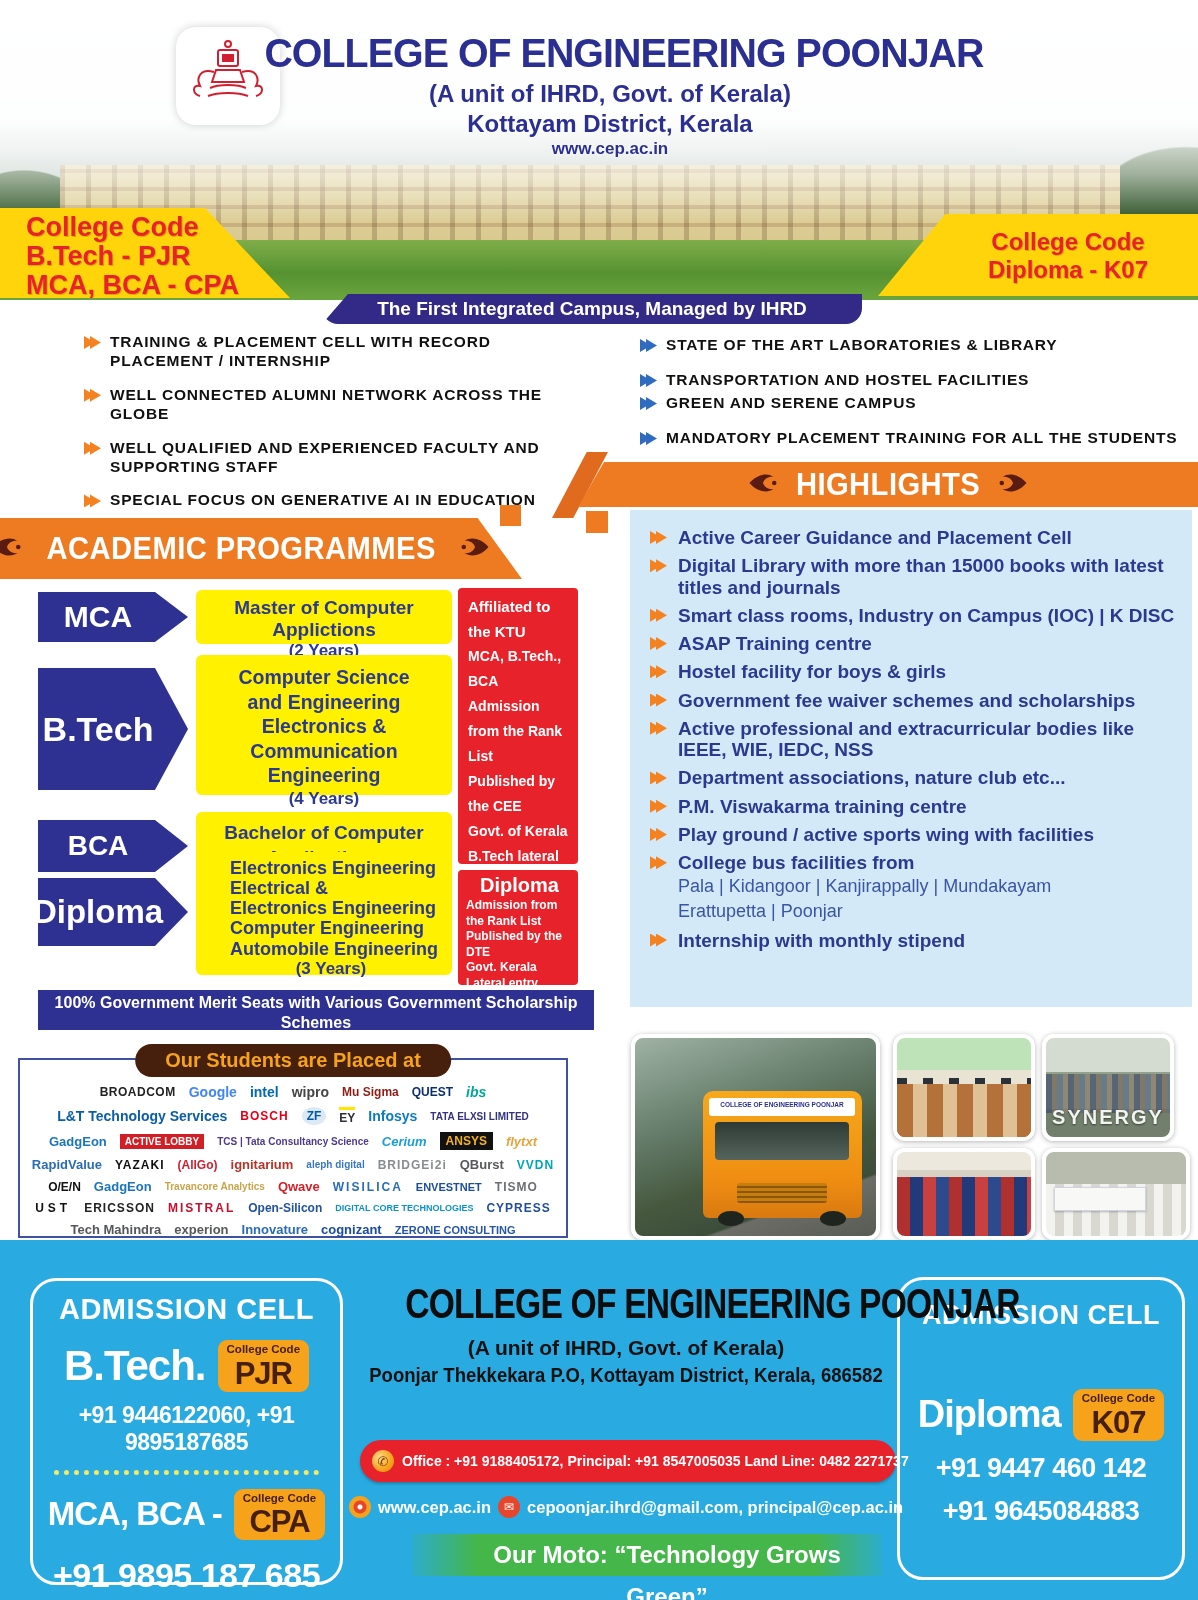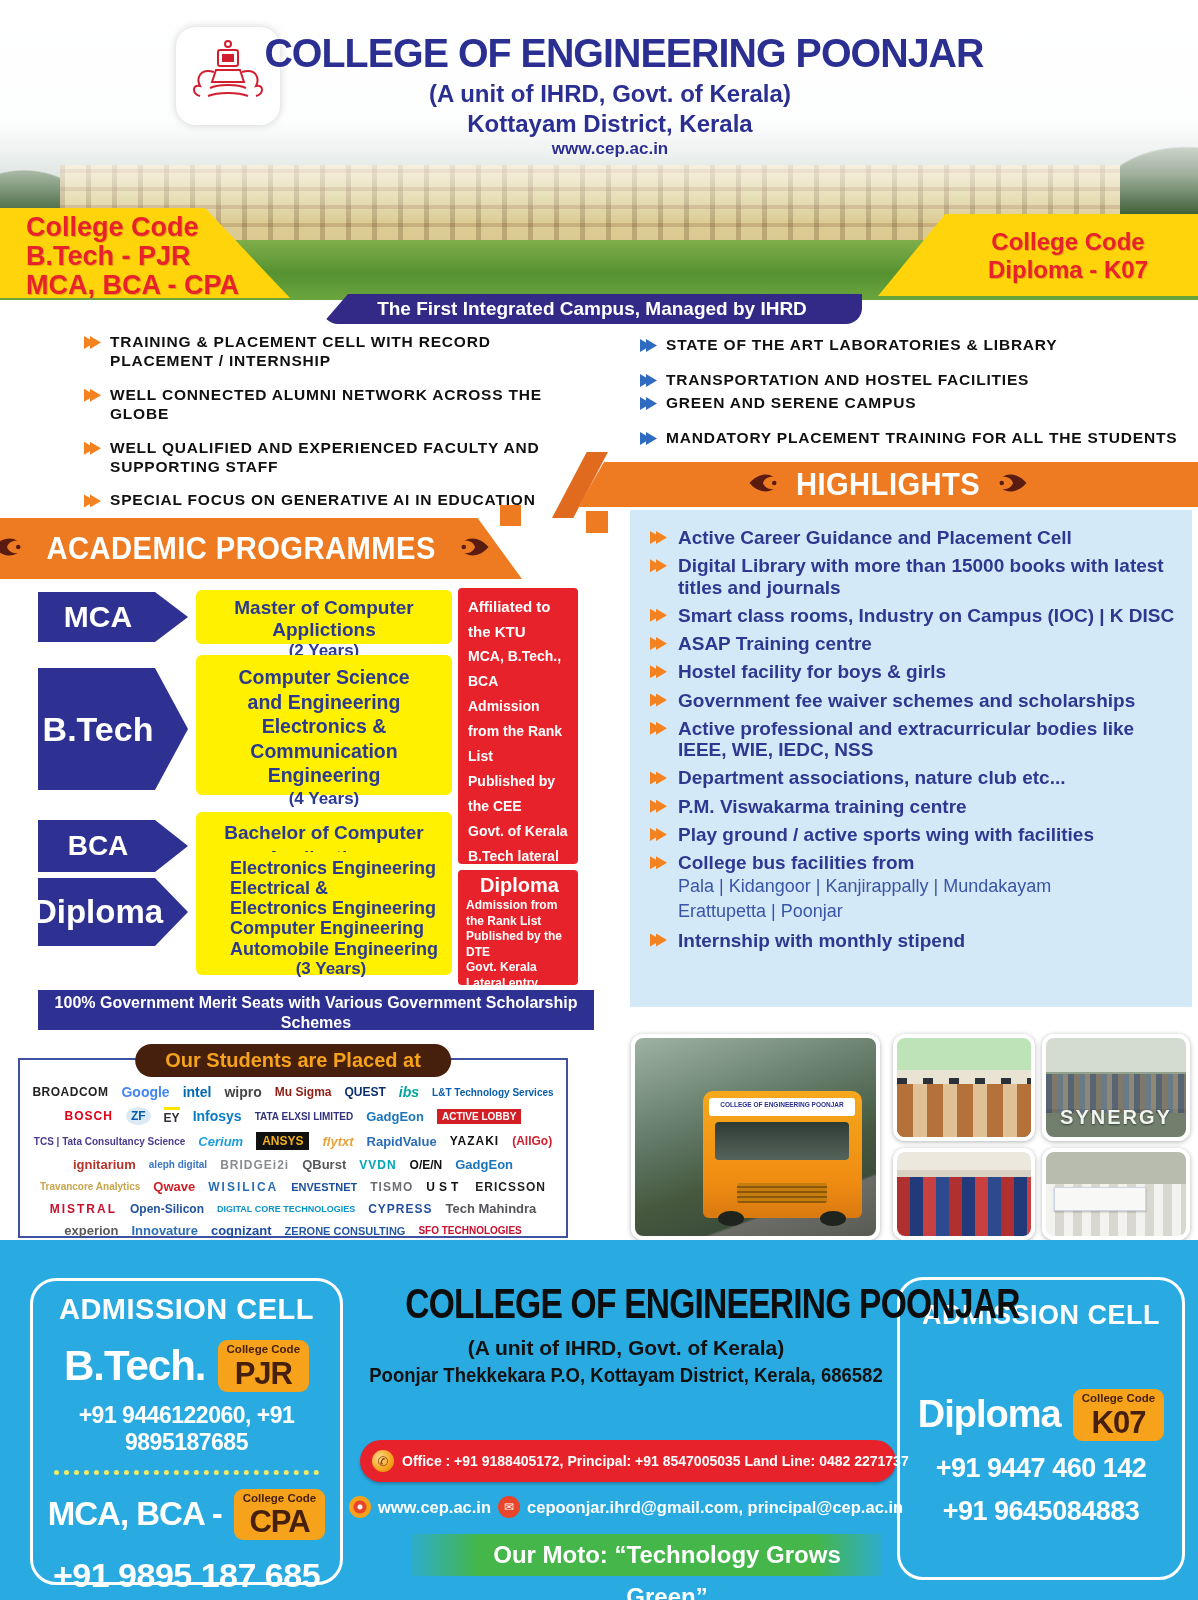--- a/index.html
+++ b/index.html
@@ -128,21 +128,21 @@
     color:#2b2f92;font-weight:bold;font-size:6.5px;text-align:center;line-height:2;overflow:hidden;white-space:nowrap;}
   .bus-glass{position:absolute;left:8%;top:24%;width:84%;height:30%;background:linear-gradient(180deg,#2e3b34,#55645c);border-radius:4px;}
   .bus-grill{position:absolute;left:22%;bottom:12%;width:56%;height:16%;background:repeating-linear-gradient(0deg,#8c5708 0 2px,#c57d0e 2px 5px);border-radius:3px;}
   .bus-wheel{position:absolute;bottom:-6%;width:16%;height:12%;background:#20241f;border-radius:50%;}
   .p-lab{left:893px;top:1034px;width:142px;height:107px;
     background:linear-gradient(180deg,#bfe3b8 0 32%,#e9e3d3 32% 46%,#caa96f 46% 100%),#caa96f;}
   .lab-desks{position:absolute;left:0;bottom:0;width:100%;height:54%;
     background:repeating-linear-gradient(90deg,#b4713a 0 16px,#e0c196 16px 30px),linear-gradient(#c98f4f,#a76a33);}
   .lab-monitors{position:absolute;left:0;top:40%;width:100%;height:14%;
     background:repeating-linear-gradient(90deg,#2c3138 0 10px,transparent 10px 26px);}
-  .p-syn{left:1042px;top:1034px;width:148px;height:107px;
+  .p-syn{left:1042px;top:1034px;width:132px;height:107px;
     background:linear-gradient(180deg,#d4dbd1 0 34%,#93a28c 34% 72%,#717f6c 72% 100%);}
   .syn-crowd{position:absolute;left:0;top:36%;width:100%;height:40%;
     background:repeating-linear-gradient(90deg,#44506b 0 6px,#7a6a5c 6px 11px,#5c6e86 11px 17px,#8d7f6e 17px 22px);opacity:.75;}
   .syn-text{position:absolute;left:0;bottom:8%;width:100%;text-align:center;color:#f2f4ef;
     font-weight:bold;font-size:20px;letter-spacing:2px;text-shadow:0 1px 2px rgba(0,0,0,.5);}
   .p-grad{left:893px;top:1148px;width:142px;height:92px;
     background:linear-gradient(180deg,#ece8de 0 22%,#d8d2c4 22% 30%,transparent 30%),
       repeating-linear-gradient(90deg,#b03030 0 13px,#223a7a 13px 26px,#c84040 26px 39px,#2d4a8f 39px 52px);}
   .p-rally{left:1042px;top:1148px;width:148px;height:92px;
     background:linear-gradient(180deg,#b8bcae 0 38%,transparent 38%),
@@ -423,21 +423,21 @@
   <div class="placed-panel">
     <div class="logos">
 
     <span class="logo" style="color:#222;letter-spacing:.5px">BROADCOM</span>
         <span class="logo" style="color:#4285f4;font-size:14px">Google</span>
         <span class="logo" style="color:#0068b5;font-size:14px">intel</span>
         <span class="logo" style="color:#464646;font-size:14px">wipro</span>
         <span class="logo" style="color:#8f1d14">Mu Sigma</span>
         <span class="logo" style="color:#0b2e6f">QUEST</span>
         <span class="logo" style="color:#00a79d;font-style:italic;font-size:14px">ibs</span>
-        <span class="logo" style="color:#0a5ea8;font-size:10px">L&amp;T Technology Services</span>
+        <span class="logo" style="color:#0a5ea8;font-size:14px">L&amp;T Technology Services</span>
         <span class="logo" style="color:#e30016;letter-spacing:1px">BOSCH</span>
         <span class="logo" style="color:#005ba8;background:#dce9f5;border-radius:50%;padding:2px 5px">ZF</span>
         <span class="logo" style="color:#2e2e38;border-top:3px solid #ffe600;padding-top:1px">EY</span>
         <span class="logo" style="color:#0a7cc4;font-size:14px">Infosys</span>
         <span class="logo" style="color:#32327d;font-size:10px">TATA ELXSI LIMITED</span>
         <span class="logo" style="color:#1b75bb;font-size:13px">GadgEon</span>
         <span class="logo" style="background:#d21f26;color:#fff;padding:2px 5px;font-size:10px">ACTIVE LOBBY</span>
         <span class="logo" style="color:#4d3a8e;font-size:10px">TCS | Tata Consultancy Science</span>
         <span class="logo" style="color:#1b9dd9;font-style:italic;font-size:13px">Cerium</span>
         <span class="logo" style="background:#111;color:#f2b01e;padding:2px 6px">ANSYS</span>

